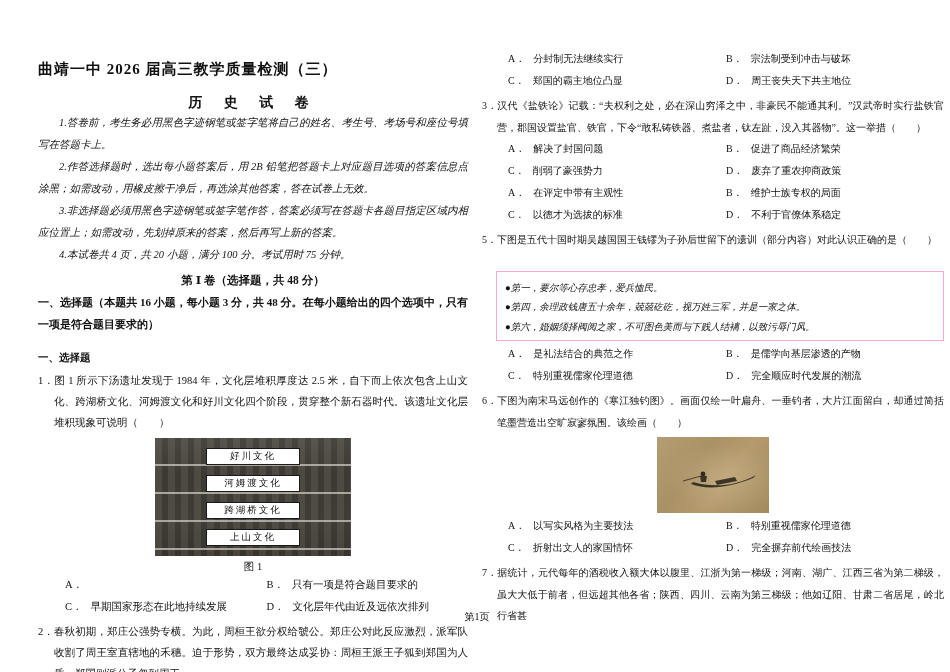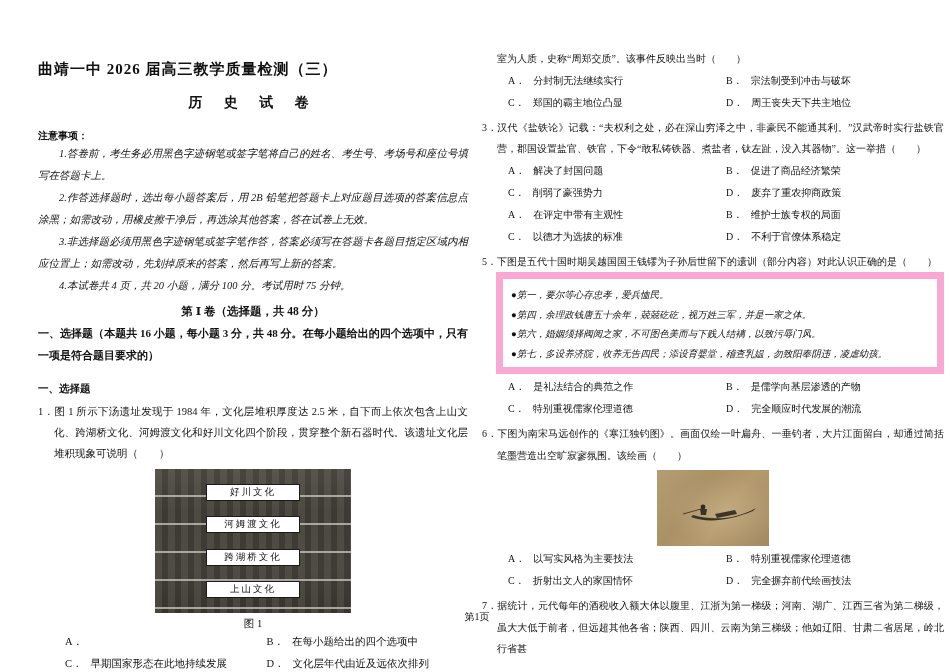--- a/index.html
+++ b/index.html
@@ -23,32 +23,32 @@
      padding-left:16px;text-indent:-16px;}
   .col-right .q{font-size:10px;line-height:21.5px;padding-left:15px;text-indent:-15px;}
   .q-cont{font-size:10px;line-height:21.5px;margin:0 0 0 15px;text-align:justify;}
 
   .opts{display:flex;font-size:10.5px;line-height:22px;padding-left:27px;margin:0;}
   .col-right .opts{font-size:10px;padding-left:26px;}
   .opt{width:50%;display:flex;}
   .opt-letter{margin-right:8px;}
 
   
-  .fig1{width:196px;height:144px;margin:5px auto 0 auto;position:relative;
+  .fig1{width:196px;height:118px;margin:5px auto 0 auto;position:relative;
         background:
           repeating-linear-gradient(180deg, rgba(200,198,190,0) 0 26px, rgba(205,200,190,.75) 26px 28px),
           repeating-linear-gradient(90deg, rgba(90,88,82,.35) 0 7px, rgba(40,38,34,.3) 7px 13px),
           linear-gradient(180deg,#57544d 0%,#454239 30%,#4a463e 70%,#3d3a33 100%);
         display:flex;flex-direction:column;justify-content:space-evenly;align-items:center;}
   .layer-box{background:#ffffff;border:1px solid #1a1a1a;font-size:9.5px;line-height:15px;
              width:92px;text-align:center;letter-spacing:2px;}
   .fig-caption{font-size:10.5px;text-align:center;margin:4px 0 0 0;}
 
   
-  .quote-box{border:7px solid #f9a8d4;margin:0 0 2px 14px;padding:7px 8px 3px 8px;}
+  .quote-box{border:1px solid #f9a8d4;margin:20px 0 2px 14px;padding:7px 8px 3px 8px;}
   .quote-line{font-size:9.5px;font-style:italic;line-height:18.5px;margin:0 0 1px 0;}
 
   
   .painting{width:112px;height:76px;margin:4px auto 2px auto;position:relative;
             background:
               radial-gradient(ellipse at 60% 55%, rgba(255,244,214,.18), rgba(0,0,0,0) 60%),
               linear-gradient(125deg,#b69c72 0%,#ab9166 35%,#b59a6d 60%,#a38a60 100%);}
   .painting svg{position:absolute;left:0;top:0;}
 
   .page-footer{position:absolute;left:4px;right:0;top:610px;text-align:center;font-size:10px;}
@@ -56,21 +56,20 @@
 </head>
 <body>
 
 <div class="page">
 
   <div class="col col-left">
 
     <h1 class="doc-title">曲靖一中 2026 届高三教学质量检测（三）</h1>
     <h2 class="doc-subject">历  史  试  卷</h2>
 
-    <p class="notice-head">注意事项：</p>
     <p class="notice-item">1.答卷前，考生务必用黑色字迹钢笔或签字笔将自己的姓名、考生号、考场号和座位号填写在答题卡上。</p>
     <p class="notice-item">2.作答选择题时，选出每小题答案后，用 2B 铅笔把答题卡上对应题目选项的答案信息点涂黑；如需改动，用橡皮擦干净后，再选涂其他答案，答在试卷上无效。</p>
     <p class="notice-item">3.非选择题必须用黑色字迹钢笔或签字笔作答，答案必须写在答题卡各题目指定区域内相应位置上；如需改动，先划掉原来的答案，然后再写上新的答案。</p>
     <p class="notice-item">4.本试卷共 4 页，共 20 小题，满分 100 分。考试用时 75 分钟。</p>
 
     <p class="section-head">第 Ⅰ 卷（选择题，共 48 分）</p>
     <p class="section-intro">一、选择题（本题共 16 小题，每小题 3 分，共 48 分。在每小题给出的四个选项中，只有一项是符合题目要求的）</p>
     <p class="mcq-head">一、选择题</p>
 
     <p class="q">1．图 1 所示下汤遗址发现于 1984 年，文化层堆积厚度达 2.5 米，自下而上依次包含上山文化、跨湖桥文化、河姆渡文化和好川文化四个阶段，贯穿整个新石器时代。该遗址文化层堆积现象可说明（　　）</p>
@@ -82,40 +81,39 @@
       <div class="layer-box">上山文化</div>
     </div>
     <p class="fig-caption">图 1</p>
 
     <div class="opts">
       <div class="opt">
           <span class="opt-letter">A．</span>
         </div>
       <div class="opt">
           <span class="opt-letter">B．</span>
-          <span>在每小题给出的四个选项中</span>
+          <span>只有一项是符合题目要求的</span>
         </div>
     </div>
     <div class="opts">
       <div class="opt">
           <span class="opt-letter">C．</span>
           <span>早期国家形态在此地持续发展</span>
         </div>
       <div class="opt">
           <span class="opt-letter">D．</span>
           <span>文化层年代由近及远依次排列</span>
         </div>
     </div>
 
     <p class="q">2．春秋初期，郑庄公强势专横。为此，周桓王欲分权给虢公。郑庄公对此反应激烈，派军队收割了周王室直辖地的禾穗。迫于形势，双方最终达成妥协：周桓王派王子狐到郑国为人质，郑国则派公子忽到周王</p>
   </div>
 
   <div class="col col-right">
 
-    <p class="q-cont">室为人质，史称“周郑交质”。该事件反映出当时（　　）</p>
     <div class="opts">
       <div class="opt">
           <span class="opt-letter">A．</span>
           <span>分封制无法继续实行</span>
         </div>
       <div class="opt">
           <span class="opt-letter">B．</span>
           <span>宗法制受到冲击与破坏</span>
         </div>
     </div>
@@ -171,21 +169,20 @@
           <span class="opt-letter">D．</span>
           <span>不利于官僚体系稳定</span>
         </div>
     </div>
 
     <p class="q">5．下图是五代十国时期吴越国国王钱镠为子孙后世留下的遗训（部分内容）对此认识正确的是（　　）</p>
     <div class="quote-box">
       <p class="quote-line">●第一，要尔等心存忠孝，爱兵恤民。</p>
       <p class="quote-line">●第四，余理政钱唐五十余年，兢兢矻矻，视万姓三军，并是一家之体。</p>
       <p class="quote-line">●第六，婚姻须择阀阅之家，不可图色美而与下贱人结褵，以致污辱门风。</p>
-      <p class="quote-line">●第七，多设养济院，收养无告四民；添设育婴堂，稽查乳媪，勿致阳奉阴违，凌虐幼孩。</p>
     </div>
     <div class="opts">
       <div class="opt">
           <span class="opt-letter">A．</span>
           <span>是礼法结合的典范之作</span>
         </div>
       <div class="opt">
           <span class="opt-letter">B．</span>
           <span>是儒学向基层渗透的产物</span>
         </div>

